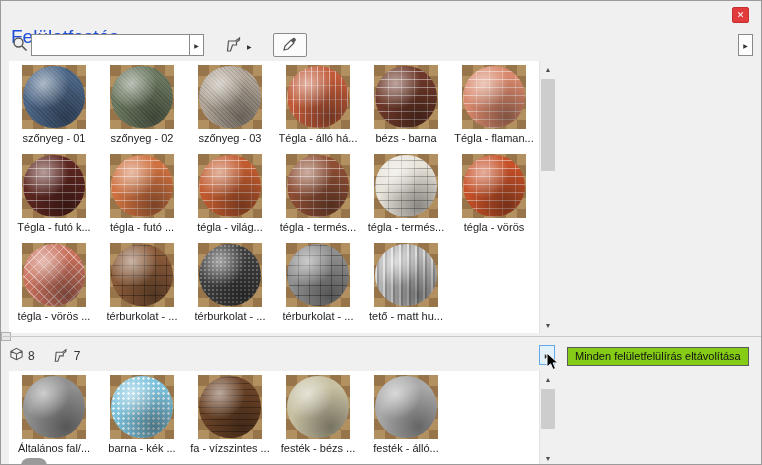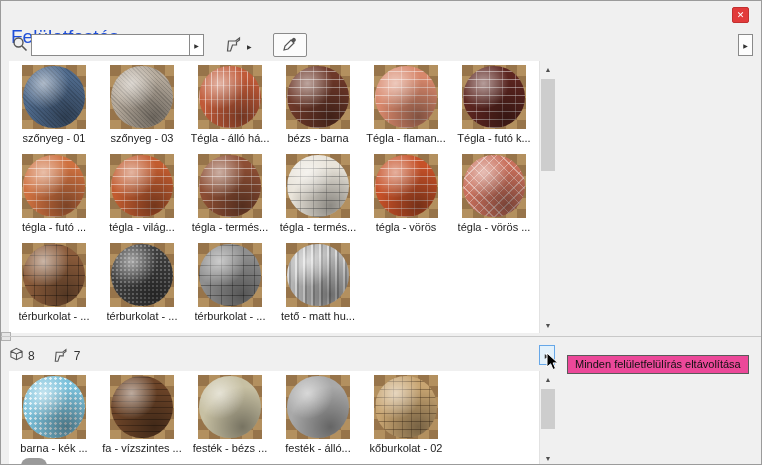--- a/index.html
+++ b/index.html
@@ -88,21 +88,21 @@
   .sec2-header{position:absolute;left:8px;top:342px;height:26px;display:flex;align-items:center;gap:6px;font-size:12px;color:#333;}
   .count-group{display:flex;align-items:center;gap:4px;margin-right:12px;}
   .arrow-btn-hover{
     position:absolute;left:538px;top:344px;width:16px;height:20px;
     border:1px solid #66a7e8;background:#e3f1fb;font-size:6px;color:#333;
     display:flex;align-items:center;justify-content:center;padding:0;
   }
   
   .tooltip{
     position:absolute;left:566px;top:346px;height:19px;line-height:17px;
-    background:#ec4899;border:1px solid #5a5a5a;padding:0 7px;font-size:11px;color:#111;white-space:nowrap;margin-top:8px;
+    background:#84cc16;border:1px solid #5a5a5a;padding:0 7px;font-size:11px;color:#111;white-space:nowrap;
   }
   .cursor{position:absolute;left:545px;top:351px;z-index:10;}
   .partial-thumb{position:absolute;left:20px;top:457px;width:26px;height:8px;background:#9a9a9a;border-radius:8px 8px 0 0;}
 </style>
 </head>
 <body>
 
 <div class="window">
 
   <div class="titlebar">
@@ -142,20 +142,26 @@
 
   <div class="list list1">
     <div class="grid" id="grid-top">
   <div class="tile">
     <div class="thumb">
       <div class="sphere p-carpet" style="--c: #4f6a8c;"></div>
     </div>
     <div class="tile-label">szőnyeg - 01</div>
   </div>
 
+  <div class="tile">
+    <div class="thumb">
+      <div class="sphere p-carpet" style="--c: #6f7d64;"></div>
+    </div>
+    <div class="tile-label">szőnyeg - 02</div>
+  </div>
 
   <div class="tile">
     <div class="thumb">
       <div class="sphere p-carpet" style="--c: #b6ab9d;"></div>
     </div>
     <div class="tile-label">szőnyeg - 03</div>
   </div>
 
   <div class="tile">
     <div class="thumb">
@@ -293,20 +299,26 @@
   <div class="tooltip">Minden felületfelülírás eltávolítása</div>
 
   <span class="cursor">
     <svg width="13" height="19" viewBox="0 0 13 19">
         <path d="M1 1 L1 15 L4.6 11.8 L7 17.5 L9.5 16.4 L7.1 10.9 L11.8 10.9 Z" fill="#000" stroke="#fff" stroke-width="1"></path>
       </svg>
   </span>
 
   <div class="list list2">
     <div class="grid" id="grid-bottom">
+  <div class="tile">
+    <div class="thumb">
+      <div class="sphere p-plain" style="--c: #909090;"></div>
+    </div>
+    <div class="tile-label">Általános fal/...</div>
+  </div>
 
   <div class="tile">
     <div class="thumb">
       <div class="sphere p-speckle" style="--c: #7cc2dc;"></div>
     </div>
     <div class="tile-label">barna - kék ...</div>
   </div>
 
   <div class="tile">
     <div class="thumb">
@@ -322,26 +334,20 @@
     <div class="tile-label">festék - bézs ...</div>
   </div>
 
   <div class="tile">
     <div class="thumb">
       <div class="sphere p-plain" style="--c: #a9a9a9;"></div>
     </div>
     <div class="tile-label">festék - álló...</div>
   </div>
 
-  <div class="tile">
-    <div class="thumb">
-      <div class="sphere p-stone" style="--c: #c8a572;"></div>
-    </div>
-    <div class="tile-label">kőburkolat - 02</div>
-  </div>
 </div>
   </div>
 
   <div class="partial-thumb"></div>
 
   <div class="scrollbar sb2">
     <div class="sb-btn">▲</div>
     <div class="sb-track">
       <div class="sb-thumb"></div>
     </div>

